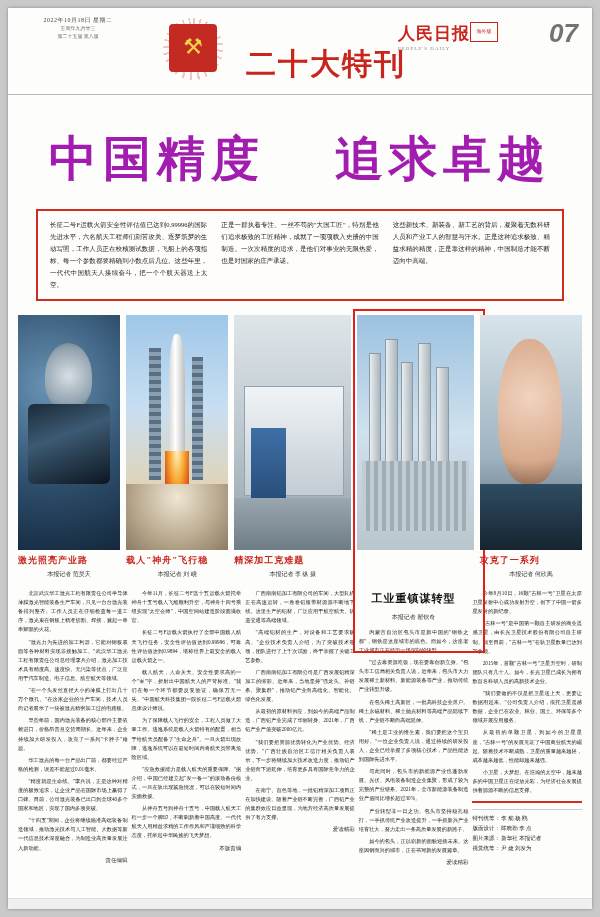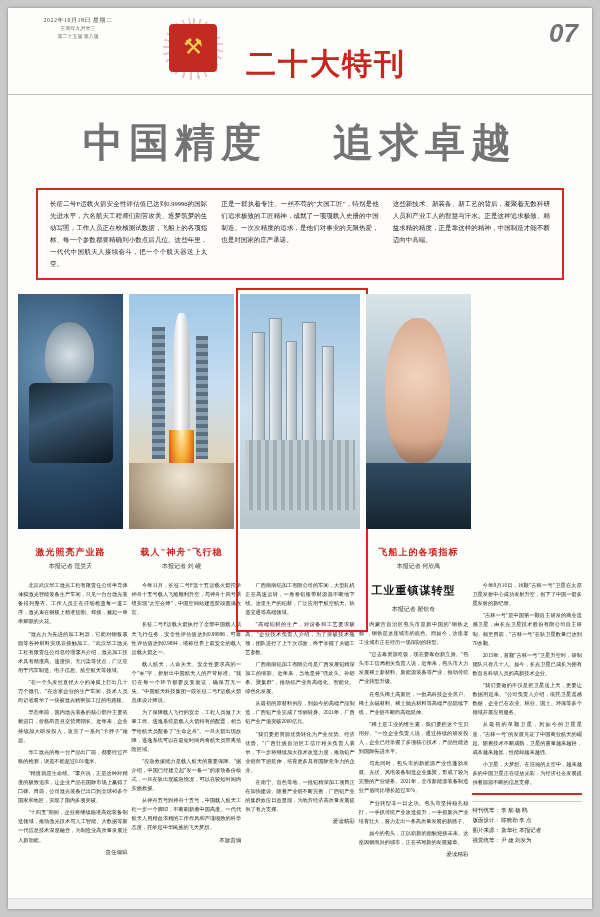--- a/index.html
+++ b/index.html
@@ -68,22 +68,22 @@
     display:flex;align-items:center;justify-content:center;text-align:center;line-height:1.1;
   }
   .pagenum{
     position:absolute;right:14px;top:10px;
     font-size:26px;font-weight:bold;color:#737373;
     font-family:"Liberation Sans", sans-serif;
     font-style:italic;
   }
   
   .headline{
-    text-align:center;margin-top:20px;
-    font-size:40px;font-weight:bold;color:#737373;
+    text-align:center;margin-top:32px;
+    font-size:48px;font-weight:bold;color:#a21caf;
     letter-spacing:6px;
   }
   .headline .gap{display:inline-block;width:34px;}
   
   .quotebox{
     margin:18px 28px 0 28px;
     border:2px solid #d32b20;
     padding:8px 12px;
     display:flex;gap:14px;
     background:#fffdfc;
@@ -99,22 +99,22 @@
   .cell{position:relative;}
   .cell.c1{width:105px;}
   .cell.c2{width:105px;}
   .cell.c3{width:120px;}
   .cell.c4{width:120px;}
   .cell.c5{width:105px;}
   .photo{
     width:100%;height:235px;overflow:hidden;position:relative;
   }
   .cap{
-    font-size:9px;font-weight:bold;color:#c8261d;text-align:center;
-    margin-top:17px;letter-spacing:1px;
+    font-size:9px;font-weight:bold;color:#c8261d;
+    margin-top:4px;letter-spacing:1px;
   }
   .byline{
     font-size:6px;color:#333;text-align:center;margin-top:3px;
   }
   
   .redframe{
     position:absolute;left:-4px;top:-6px;
     width:128px;height:340px;
     border:2px solid #e0201a;pointer-events:none;
   }
@@ -239,20 +239,25 @@
     </div>
 
     <div class="emblem">
       <div class="rays"></div>
       <div class="flagbg"></div>
       <div class="hammer">⚒</div>
     </div>
 
     <div class="special-title">二十大特刊</div>
 
+    <div class="pd-logo">
+      <div class="pd-text">人民日报</div>
+      <div class="pd-sub">PEOPLE'S DAILY</div>
+      <div class="pd-stamp">海外版</div>
+    </div>
 
     <div class="pagenum">07</div>
   </div>
 
   <div class="headline">
     <span>中国精度</span>
     <span class="gap"></span>
     <span>追求卓越</span>
   </div>
 
@@ -275,39 +280,48 @@
         <div class="tower"></div>
         <div class="tower2"></div>
         <div class="rocket"></div>
         <div class="flame"></div>
         <div class="smoke"></div>
       </div>
       <div class="cap">载人"神舟"飞行稳</div>
       <div class="byline">本报记者 刘 峣</div>
     </div>
 
+    <div class="cell c3">
+      <div class="photo ph3">
+        <div class="mach"></div>
+        <div class="mach2"></div>
+        <div class="floor"></div>
+      </div>
+      <div class="cap">精深加工克难题</div>
+      <div class="byline">本报记者 李 纵 摄</div>
+    </div>
 
     <div class="cell c4">
       <div class="redframe"></div>
       <div class="photo ph4">
         <div class="tow" style="left:10%;top:16%;width:9%;height:60%;"></div>
         <div class="tow" style="left:24%;top:10%;width:9%;height:66%;"></div>
         <div class="tow" style="left:38%;top:20%;width:8%;height:56%;"></div>
         <div class="tow" style="left:52%;top:12%;width:10%;height:64%;"></div>
         <div class="tow" style="left:68%;top:22%;width:9%;height:54%;"></div>
         <div class="pipes"></div>
       </div>
     </div>
 
     <div class="cell c5">
       <div class="photo ph5">
         <div class="face"></div>
         <div class="desk"></div>
       </div>
-      <div class="cap">飞船上的各项指标</div>
+      <div class="cap">攻克了一系列</div>
       <div class="byline">本报记者 何欣禹</div>
     </div>
   </div>
 
   <div class="cols">
 
     <div class="col">
       <p>北京武汉华工激光工程有限责任公司半导体薄膜激光智能装备生产车间，只见一台台激光装备排列整齐。工作人员正在仔细检查每一道工序，激光束在钢板上精准切割、焊接，溅起一串串耀眼的火花。</p>
       <p>"激光力为先进的加工利器，它能对钢板表面等各种材料实现非接触加工。"武汉华工激光工程有限责任公司总经理李兵介绍，激光加工技术具有精度高、速度快、无污染等优点，广泛应用于汽车制造、电子信息、航空航天等领域。</p>
       <p>"在一个头发丝直径大小的薄膜上打出几十万个微孔。"在这家企业的生产车间，技术人员向记者展示了一块被激光精密加工过的电路板。</p>

